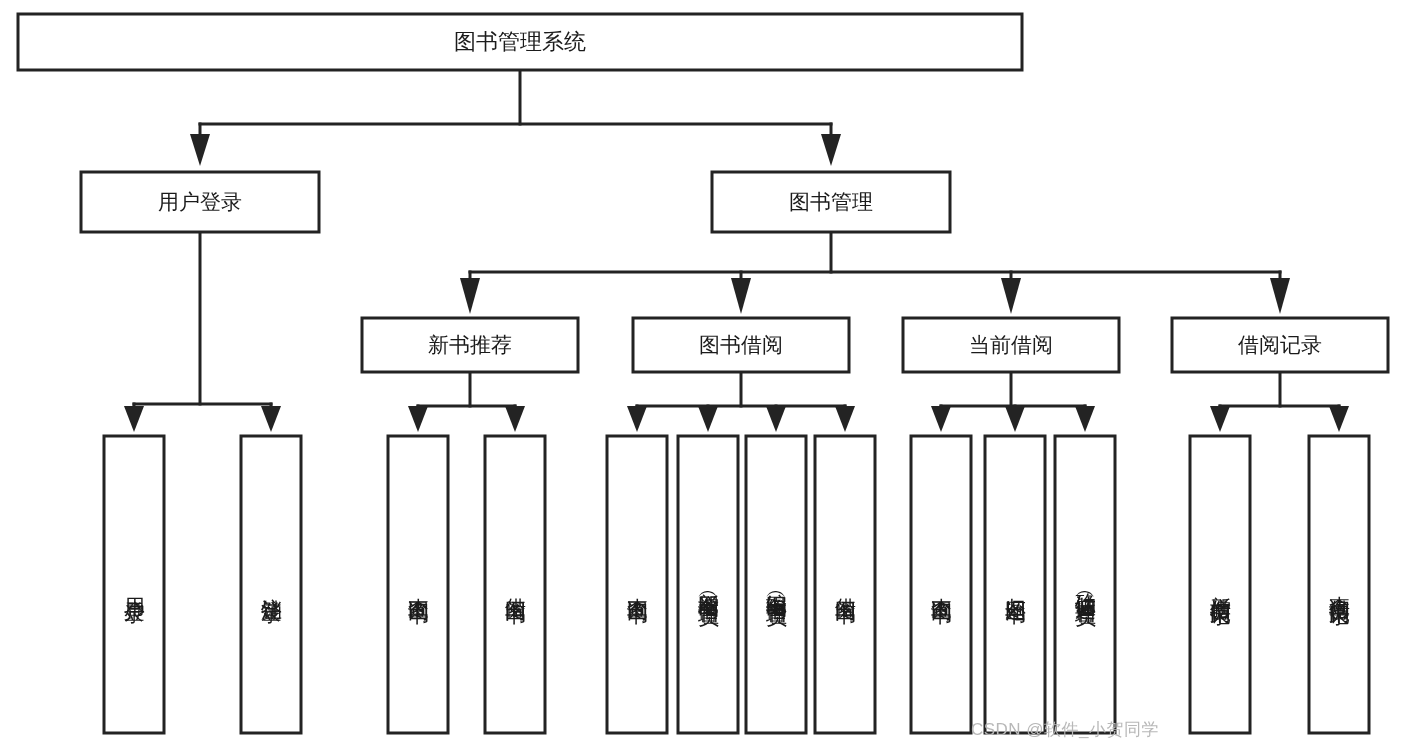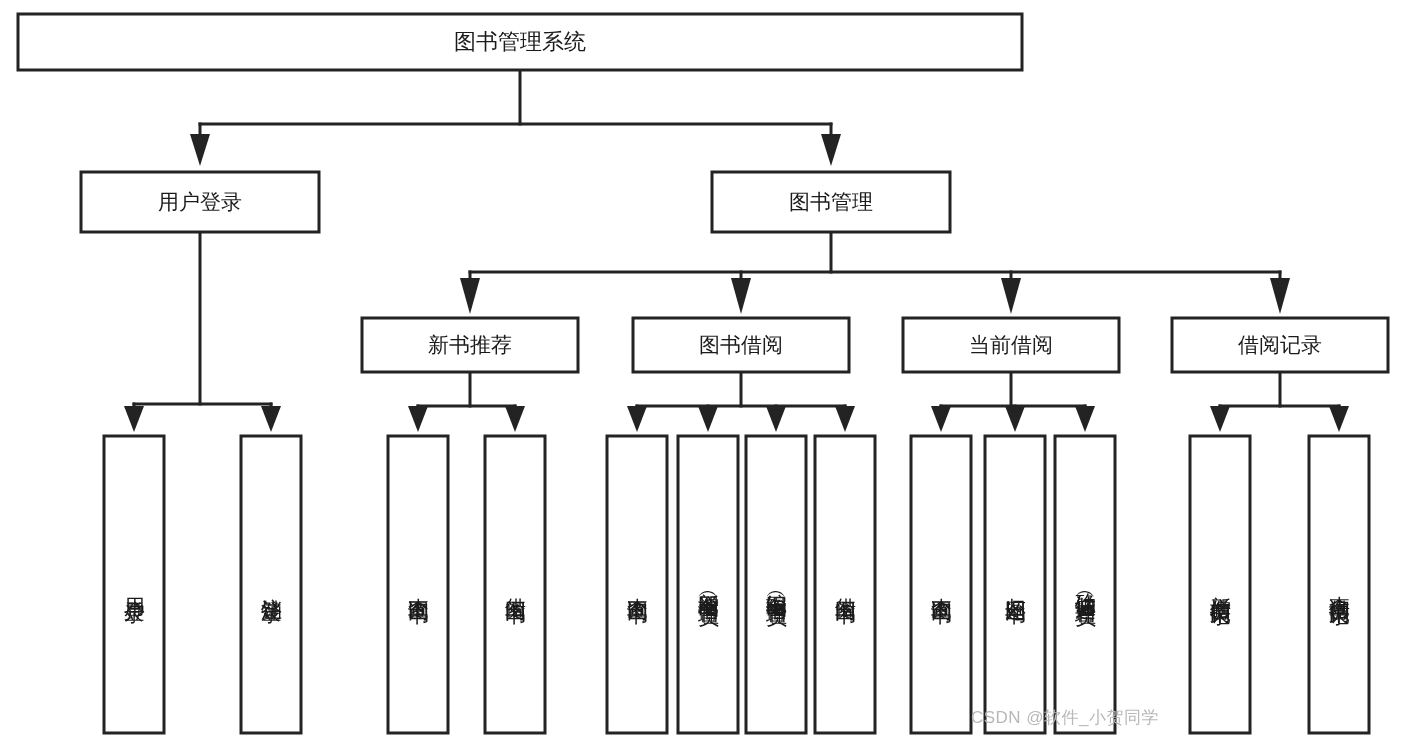--- a/index.html
+++ b/index.html
@@ -68,21 +68,21 @@
     display: flex;
     align-items: center;
     justify-content: center;
     text-align: center;
     white-space: nowrap;
     pointer-events: none;
   }
   #watermark {
     position: absolute;
     right: 12px;
-    bottom: 18px;
+    bottom: 6px;
     font-family: "Liberation Sans", "DejaVu Sans", sans-serif;
     font-size: 17px;
     color: #b8b8b8;
     letter-spacing: 0.5px;
     white-space: nowrap;
   }
 </style>
 </head>
 <body>
 

